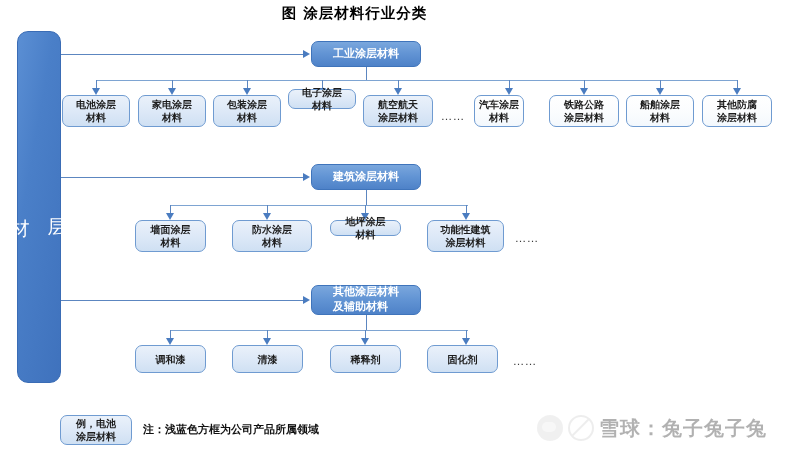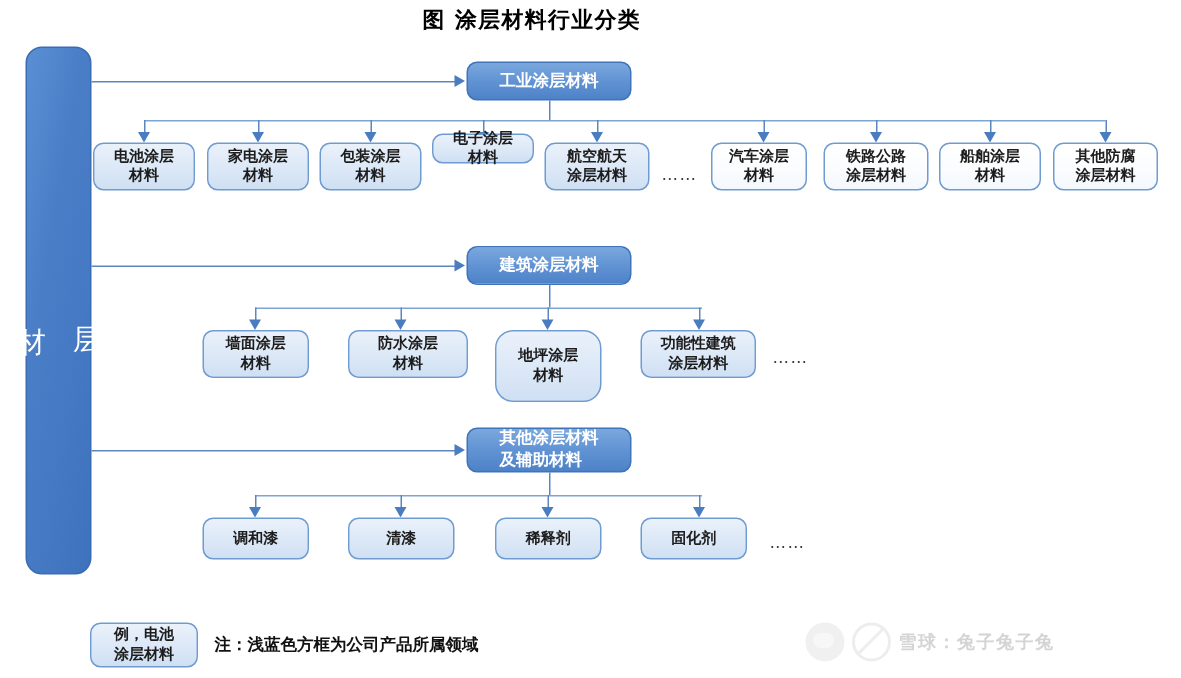--- a/index.html
+++ b/index.html
@@ -141,21 +141,21 @@
   .wm-ban{
     width:22px;height:22px;border-radius:50%;
     border:2px solid #c6c6c6;flex:0 0 auto;position:relative;
   }
   .wm-ban::after{
     content:"";position:absolute;left:-1px;top:9px;width:24px;height:2px;
     background:#c6c6c6;transform:rotate(-45deg);
   }
   .wm-text{
     font-family:"DejaVu Serif","Liberation Serif",serif;
-    font-size:12px;font-weight:bold;color:#737373;white-space:nowrap;
+    font-size:20px;font-weight:bold;color:#000000;white-space:nowrap;
     letter-spacing:1px;
   }
   .wm-text2{
     position:absolute;left:596px;top:412px;
     font-family:"DejaVu Serif","Liberation Serif",serif;
     font-size:17px;font-weight:bold;color:#c9c9c9;white-space:nowrap;
     opacity:.55;letter-spacing:2px;pointer-events:none;
   }
 </style>
 </head>
@@ -205,21 +205,21 @@
 材料</span></div>
   <div class="leaf tint" style="left:138px;top:95px;width:68px;height:32px;"><span>家电涂层
 材料</span></div>
   <div class="leaf tint" style="left:213px;top:95px;width:68px;height:32px;"><span>包装涂层
 材料</span></div>
   <div class="leaf tint" style="left:288px;top:89px;width:68px;height:20px;"><span>电子涂层
 材料</span></div>
   <div class="leaf tint" style="left:363px;top:95px;width:70px;height:32px;"><span>航空航天
 涂层材料</span></div>
   <div class="ellipsis" style="left:441px;top:110px;">……</div>
-  <div class="leaf plain" style="left:474px;top:95px;width:64px;height:32px;"><span>汽车涂层
+  <div class="leaf plain" style="left:474px;top:95px;width:50px;height:32px;"><span>汽车涂层
 材料</span></div>
   <div class="leaf plain" style="left:549px;top:95px;width:70px;height:32px;"><span>铁路公路
 涂层材料</span></div>
   <div class="leaf plain" style="left:626px;top:95px;width:68px;height:32px;"><span>船舶涂层
 材料</span></div>
   <div class="leaf plain" style="left:702px;top:95px;width:70px;height:32px;"><span>其他防腐
 涂层材料</span></div>
 
   <div class="hline" style="left:61px;top:177px;width:243px;"></div>
   <div class="arrow-right" style="left:303px;top:173px;"></div>
@@ -237,21 +237,21 @@
   <div class="arrow-down" style="left:263px;top:213px;"></div>
   <div class="vline" style="left:365px;top:205px;height:9px;"></div>
   <div class="arrow-down" style="left:361px;top:213px;"></div>
   <div class="vline" style="left:466px;top:205px;height:9px;"></div>
   <div class="arrow-down" style="left:462px;top:213px;"></div>
 
   <div class="leaf tint" style="left:135px;top:220px;width:71px;height:32px;"><span>墙面涂层
 材料</span></div>
   <div class="leaf tint" style="left:232px;top:220px;width:80px;height:32px;"><span>防水涂层
 材料</span></div>
-  <div class="leaf tint" style="left:330px;top:220px;width:71px;height:48px;border-radius:12px;"><span>地坪涂层
+  <div class="leaf tint" style="left:330px;top:220px;width:71px;height:16px;"><span>地坪涂层
 材料</span></div>
   <div class="leaf tint" style="left:427px;top:220px;width:77px;height:32px;"><span>功能性建筑
 涂层材料</span></div>
   <div class="ellipsis" style="left:515px;top:232px;">……</div>
 
   <div class="hline" style="left:61px;top:300px;width:243px;"></div>
   <div class="arrow-right" style="left:303px;top:296px;"></div>
 
   <div class="cat-box" style="left:311px;top:285px;width:110px;height:30px;">
     <span>其他涂层材料

